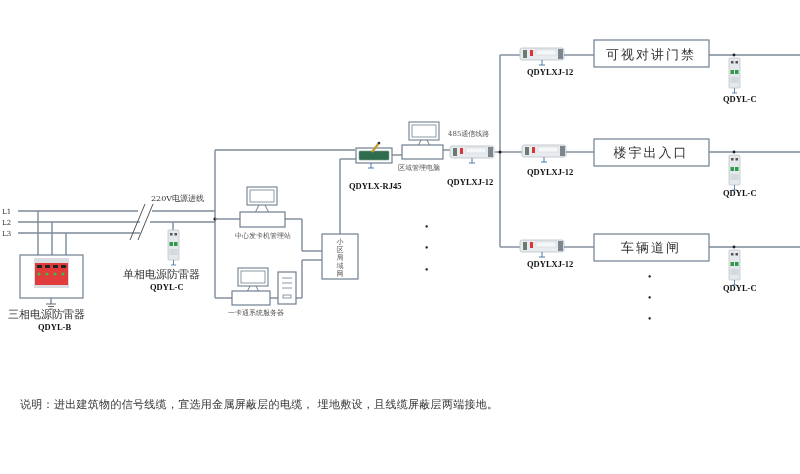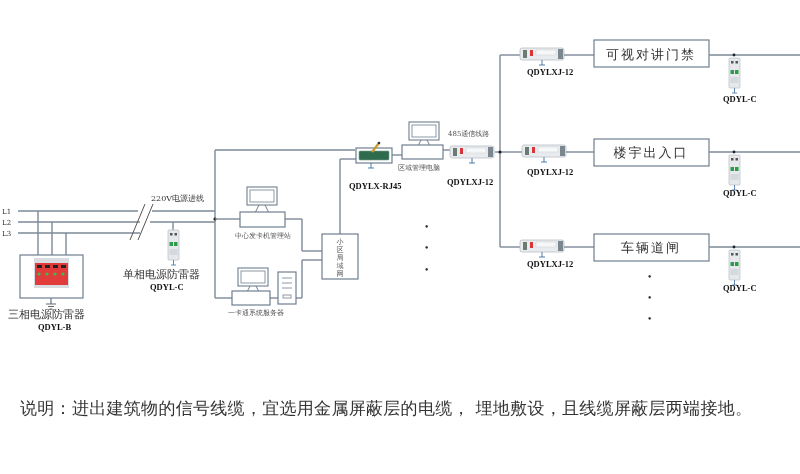--- a/index.html
+++ b/index.html
@@ -4,21 +4,21 @@
 <style>
   html, body { margin: 0; padding: 0; background: #ffffff; }
   body { width: 800px; height: 474px; overflow: hidden; position: relative; font-family: "DejaVu Serif", serif; }
   svg { position: absolute; left: 0; top: 0; }
   .wire { stroke: #7d8a99; stroke-width: 1.4; fill: none; }
   .box { fill: #ffffff; stroke: #6f7f90; stroke-width: 1.2; }
   .lbl-cn { font-family: "DejaVu Serif", serif; fill: #333; }
   .lbl-model { font-family: "Liberation Serif", serif; font-weight: bold; fill: #111; font-size: 8.5px; }
   .lbl-small { font-family: "DejaVu Serif", serif; fill: #555; font-size: 7px; }
   .lbl-sans { font-family: "DejaVu Sans", sans-serif; fill: #333; }
-  .note { position: absolute; left: 20px; top: 397px; font-family: "DejaVu Serif", serif; font-size: 17px; color: #333; letter-spacing: 0.3px; }
+  .note { position: absolute; left: 20px; top: 397px; font-family: "DejaVu Serif", serif; font-size: 11px; color: #333; letter-spacing: 0.3px; }
 </style>
 </head>
 <body>
 
 <svg width="800" height="474" viewBox="0 0 800 474">
   <defs>
 
     <g id="sig-spd">
       <rect x="0" y="2" width="44" height="12" rx="2" fill="#e9ecef" stroke="#b9c0c7" stroke-width="0.8"></rect>
       <rect x="3" y="4" width="4" height="8" fill="#6d7a72"></rect>

